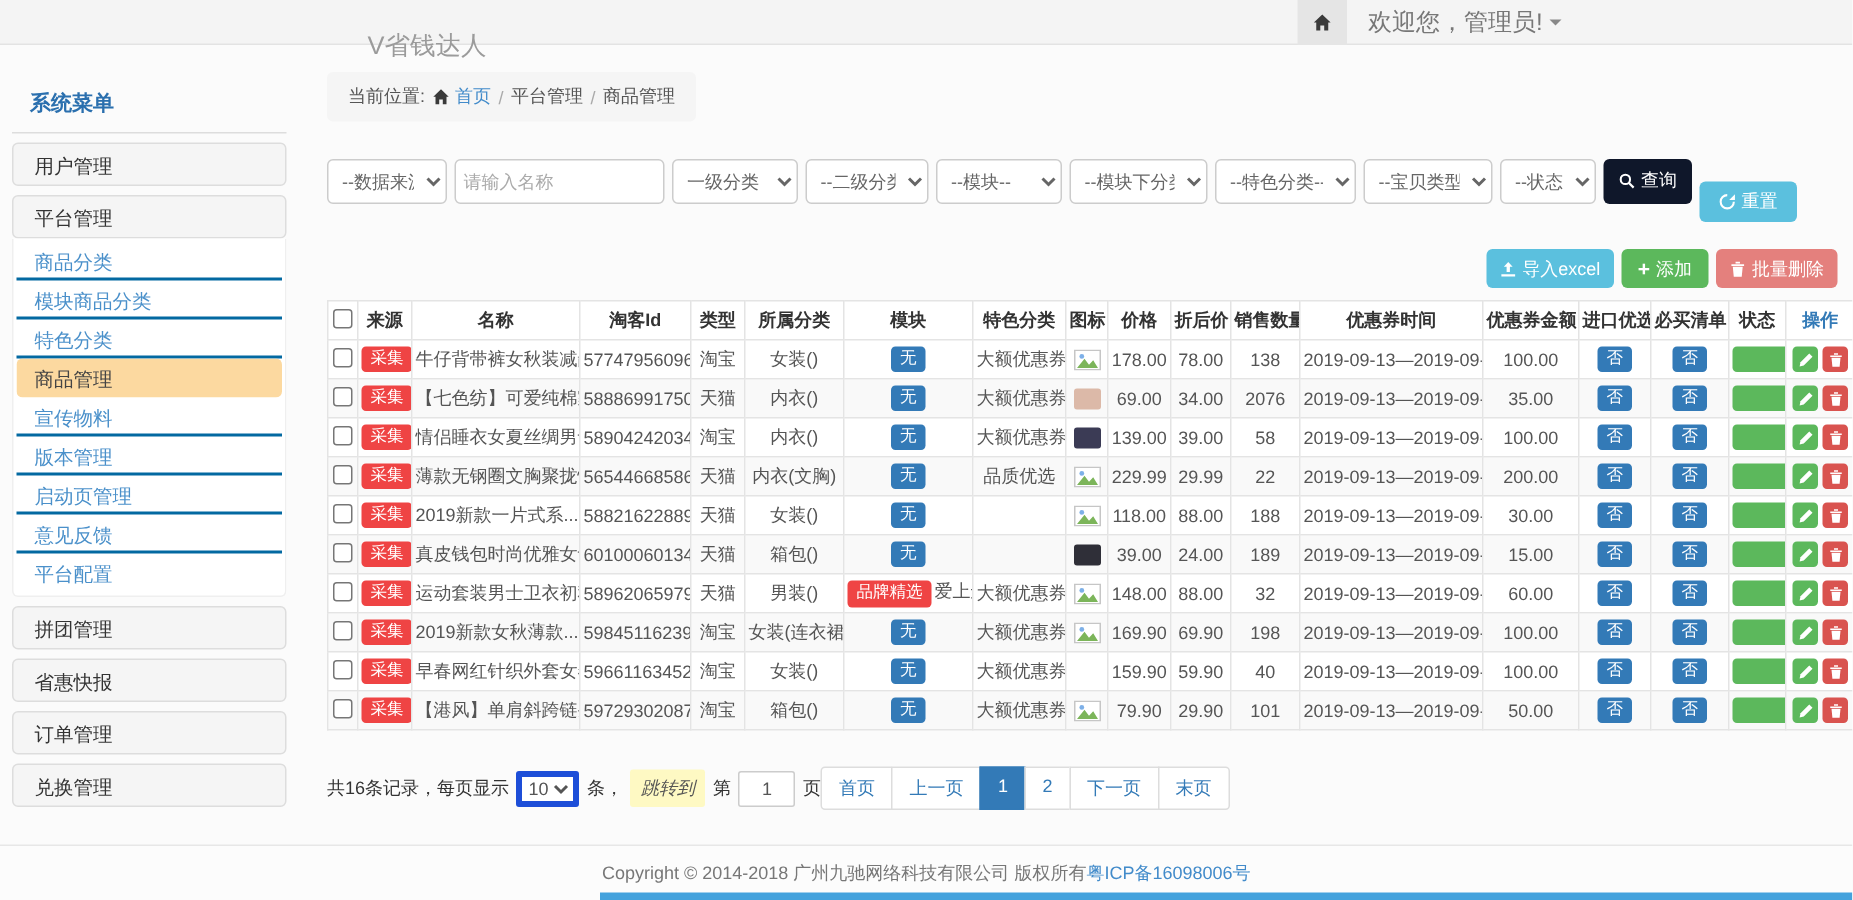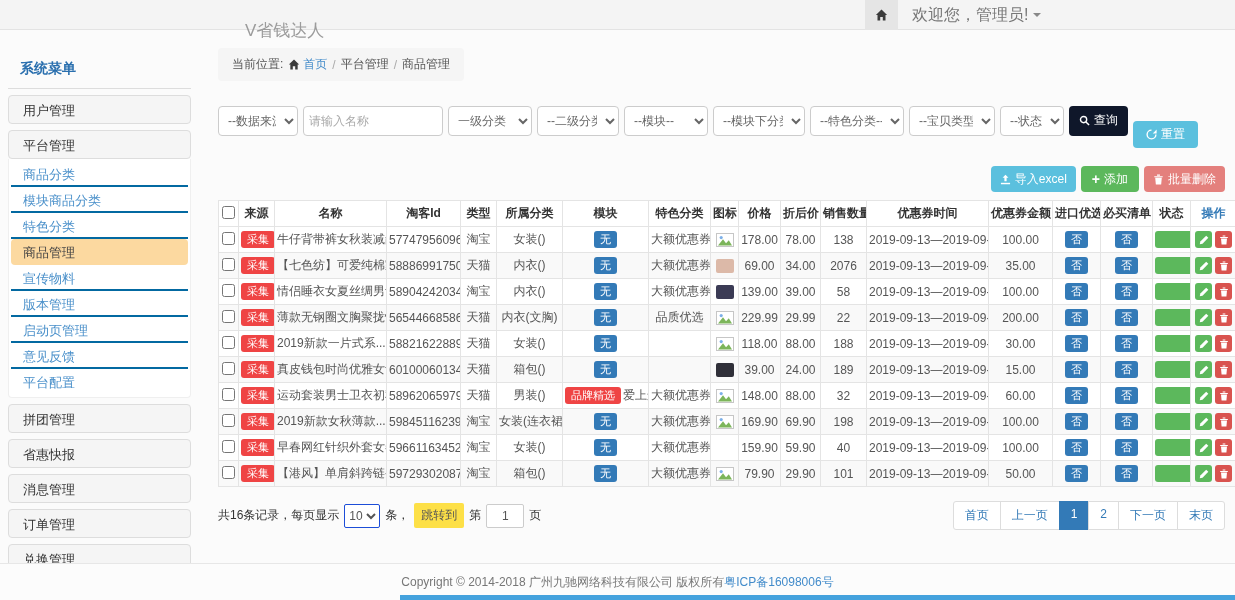--- a/index.html
+++ b/index.html
@@ -56,24 +56,24 @@
   .toggle, .bg-green { cursor:pointer; }
   .mod-text { margin-left:2px; color:#555; }
   .thumb { display:inline-block; width:18px; height:14px; vertical-align:middle; }
   .thumb.photo { border-radius:2px; }
   .op { display:inline-flex; align-items:center; justify-content:center; width:17px; height:17px; border-radius:3px; cursor:pointer; vertical-align:middle; }
   .op-edit { background:#5cb85c; margin-right:3px; }
   .op-del  { background:#d9534f; }
   td.name-cell { color:#555; }
 
   
-  .pagebar { display:flex; justify-content:space-between; align-items:center; margin-top:14px; font-size:12px; color:#333; }
+  .pagebar { display:flex; align-items:center; margin-top:24px; font-size:12px; color:#333; }
   .page-info { display:flex; align-items:center; gap:5px; }
-  .psize { height:24px; border:1px solid #1d4ed8; border-radius:2px; font-size:12px; color:#555; background:#fff; font-family:inherit; }
-  .jump-label { background:#fde047; padding:4px 7px; border-radius:2px; color:#555; cursor:pointer; }
+  .psize { height:24px; border:4px solid #1d4ed8; border-radius:2px; font-size:12px; color:#555; background:#fff; font-family:inherit; }
+  .jump-label { background:#fef9c3; padding:4px 7px; border-radius:2px; color:#555; cursor:pointer;font-style:italic; }
   .pnum { width:38px; height:24px; border:1px solid #ccc; border-radius:2px; font-size:12px; text-align:center; font-family:inherit; color:#555; }
   .pager { display:flex; }
   .pager a { border:1px solid #ddd; background:#fff; color:#337ab7; padding:5px 11px; margin-left:-1px; text-decoration:none; cursor:pointer; }
   .pager a:first-child { border-radius:3px 0 0 3px; margin-left:0; }
   .pager a:last-child { border-radius:0 3px 3px 0; }
   .pager a.active { background:#337ab7; border-color:#337ab7; color:#fff; }
 
   
   .footer { position:absolute; left:0; top:563px; width:1235px; height:37px; background:#fcfcfc; border-top:1px solid #e7e7e7; z-index:5; display:flex; align-items:center; justify-content:center; font-size:12px; color:#777; }
   .footer a { color:#428bca; text-decoration:none; cursor:pointer; }
@@ -109,21 +109,20 @@
       <a class="side-sub-item">特色分类</a>
       <a class="side-sub-item active">商品管理</a>
       <a class="side-sub-item">宣传物料</a>
       <a class="side-sub-item">版本管理</a>
       <a class="side-sub-item">启动页管理</a>
       <a class="side-sub-item">意见反馈</a>
       <a class="side-sub-item">平台配置</a>
     </nav>
     <div class="side-panel">拼团管理</div>
     <div class="side-panel">省惠快报</div>
-    <div class="side-panel">消息管理</div>
     <div class="side-panel">订单管理</div>
     <div class="side-panel">兑换管理</div>
 
   </aside>
 
   <main class="main">
 
     <div class="breadcrumb">
       <span>当前位置:</span>
       <span class="bc-home">

